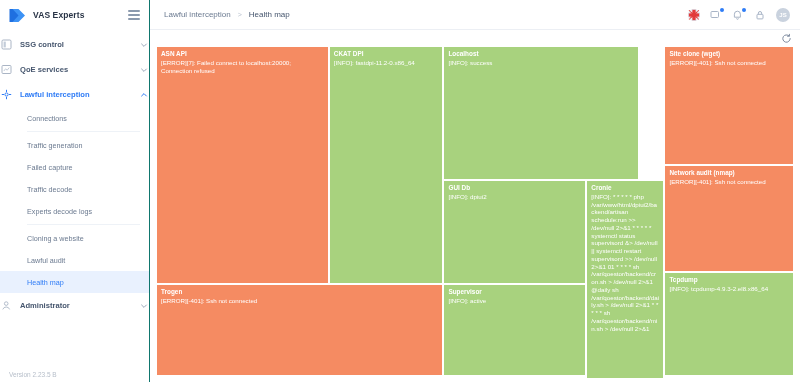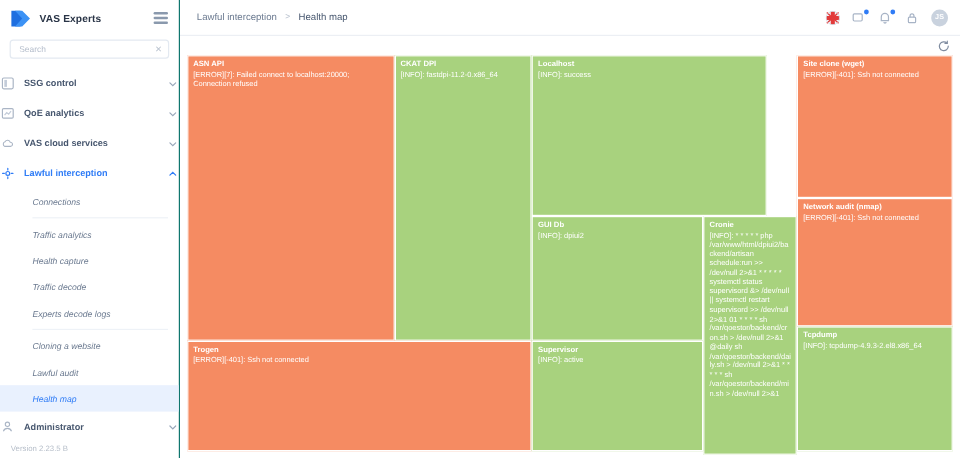--- a/index.html
+++ b/index.html
@@ -63,21 +63,21 @@
   }
   .nav-item .ic { width: 11px; height: 11px; flex: 0 0 11px; display:flex; align-items:center; justify-content:center; }
   .nav-item .lbl { flex: 1; }
   .nav-item .chev { width: 8px; height: 8px; flex: 0 0 8px; color:#9aa8bb; }
   .nav-item.active { color: #2f7cf6; }
   .nav-item.active .chev { color: #2f7cf6; }
 
   .sub-item {
     height: 22px; display: flex; align-items: center;
     padding-left: 27px; font-size: 7.2px; color: #6b7a90;
-    cursor: pointer; white-space: nowrap; font-style: italic;
+    cursor: pointer; white-space: nowrap;
   }
   .sub-item.selected {
     background: #e9f1fe; color: #2f7cf6; font-weight: normal;
   }
   .sub-sep { height: 1px; background: #eef2f7; margin: 2px 9px 2px 27px; }
 
   .version {
     position: absolute; bottom: 4px; left: 9px;
     font-size: 6.5px; color: #b6bec9;
   }
@@ -153,26 +153,20 @@
         </svg>
       </span>
       <span class="brand-name">VAS Experts</span>
       <span class="hamburger">
           <i></i>
           <i></i>
           <i></i>
         </span>
     </div>
 
-    <div class="search-wrap">
-      <div class="search-box">
-        <input type="text" placeholder="Search" style="">
-        <span class="search-clear">✕</span>
-      </div>
-    </div>
 
     <nav class="nav">
 
       <div class="nav-item">
         <span class="ic">
           <svg width="11" height="11" viewBox="0 0 11 11">
               <rect x="1" y="1" width="9" height="9" rx="1.2" fill="none" stroke="#aab5c5" stroke-width="1"></rect>
               <rect x="2.6" y="2.6" width="2.2" height="5.8" fill="#c3ccd9"></rect>
             </svg>
         </span>
@@ -185,41 +179,28 @@
       </div>
 
 
       <div class="nav-item">
         <span class="ic">
           <svg width="11" height="11" viewBox="0 0 11 11">
               <rect x="1" y="1.5" width="9" height="8" rx="1" fill="none" stroke="#aab5c5" stroke-width="1"></rect>
               <path d="M2.8 7 L4.6 4.8 L6.2 6.2 L8.2 3.6" fill="none" stroke="#c3ccd9" stroke-width="1"></path>
             </svg>
         </span>
-        <span class="lbl">QoE analytics</span>
+        <span class="lbl">QoE services</span>
         <span class="chev">
           <svg width="8" height="8" viewBox="0 0 8 8">
               <path d="M1.6 3 L4 5.4 L6.4 3" fill="none" stroke="currentColor" stroke-width="1" stroke-linecap="round"></path>
             </svg>
         </span>
       </div>
 
-      <div class="nav-item">
-        <span class="ic">
-          <svg width="11" height="11" viewBox="0 0 11 11">
-              <path d="M3 8 A2 2 0 0 1 3.2 4.2 A2.4 2.4 0 0 1 7.6 4.6 A1.7 1.7 0 0 1 7.8 8 Z" fill="none" stroke="#aab5c5" stroke-width="0.9"></path>
-            </svg>
-        </span>
-        <span class="lbl">VAS cloud services</span>
-        <span class="chev">
-          <svg width="8" height="8" viewBox="0 0 8 8">
-              <path d="M1.6 3 L4 5.4 L6.4 3" fill="none" stroke="currentColor" stroke-width="1" stroke-linecap="round"></path>
-            </svg>
-        </span>
-      </div>
 
       <div class="nav-item active">
         <span class="ic">
           <svg width="11" height="11" viewBox="0 0 11 11">
               <circle cx="5.5" cy="5.5" r="1.6" fill="none" stroke="#2f7cf6" stroke-width="1"></circle>
               <path d="M5.5 1.2v1.4M5.5 8.4v1.4M1.2 5.5h1.4M8.4 5.5h1.4" stroke="#2f7cf6" stroke-width="1" stroke-linecap="round"></path>
             </svg>
         </span>
         <span class="lbl">Lawful interception</span>
         <span class="chev">
@@ -227,24 +208,24 @@
               <path d="M1.6 5 L4 2.6 L6.4 5" fill="none" stroke="currentColor" stroke-width="1" stroke-linecap="round"></path>
             </svg>
         </span>
       </div>
 
       <div class="sub-item">
         <span>Connections</span>
       </div>
       <div class="sub-sep"></div>
       <div class="sub-item">
-        <span>Traffic analytics</span>
-      </div>
-      <div class="sub-item">
-        <span>Health capture</span>
+        <span>Traffic generation</span>
+      </div>
+      <div class="sub-item">
+        <span>Failed capture</span>
       </div>
       <div class="sub-item">
         <span>Traffic decode</span>
       </div>
       <div class="sub-item">
         <span>Experts decode logs</span>
       </div>
       <div class="sub-sep"></div>
       <div class="sub-item">
         <span>Cloning a website</span>

